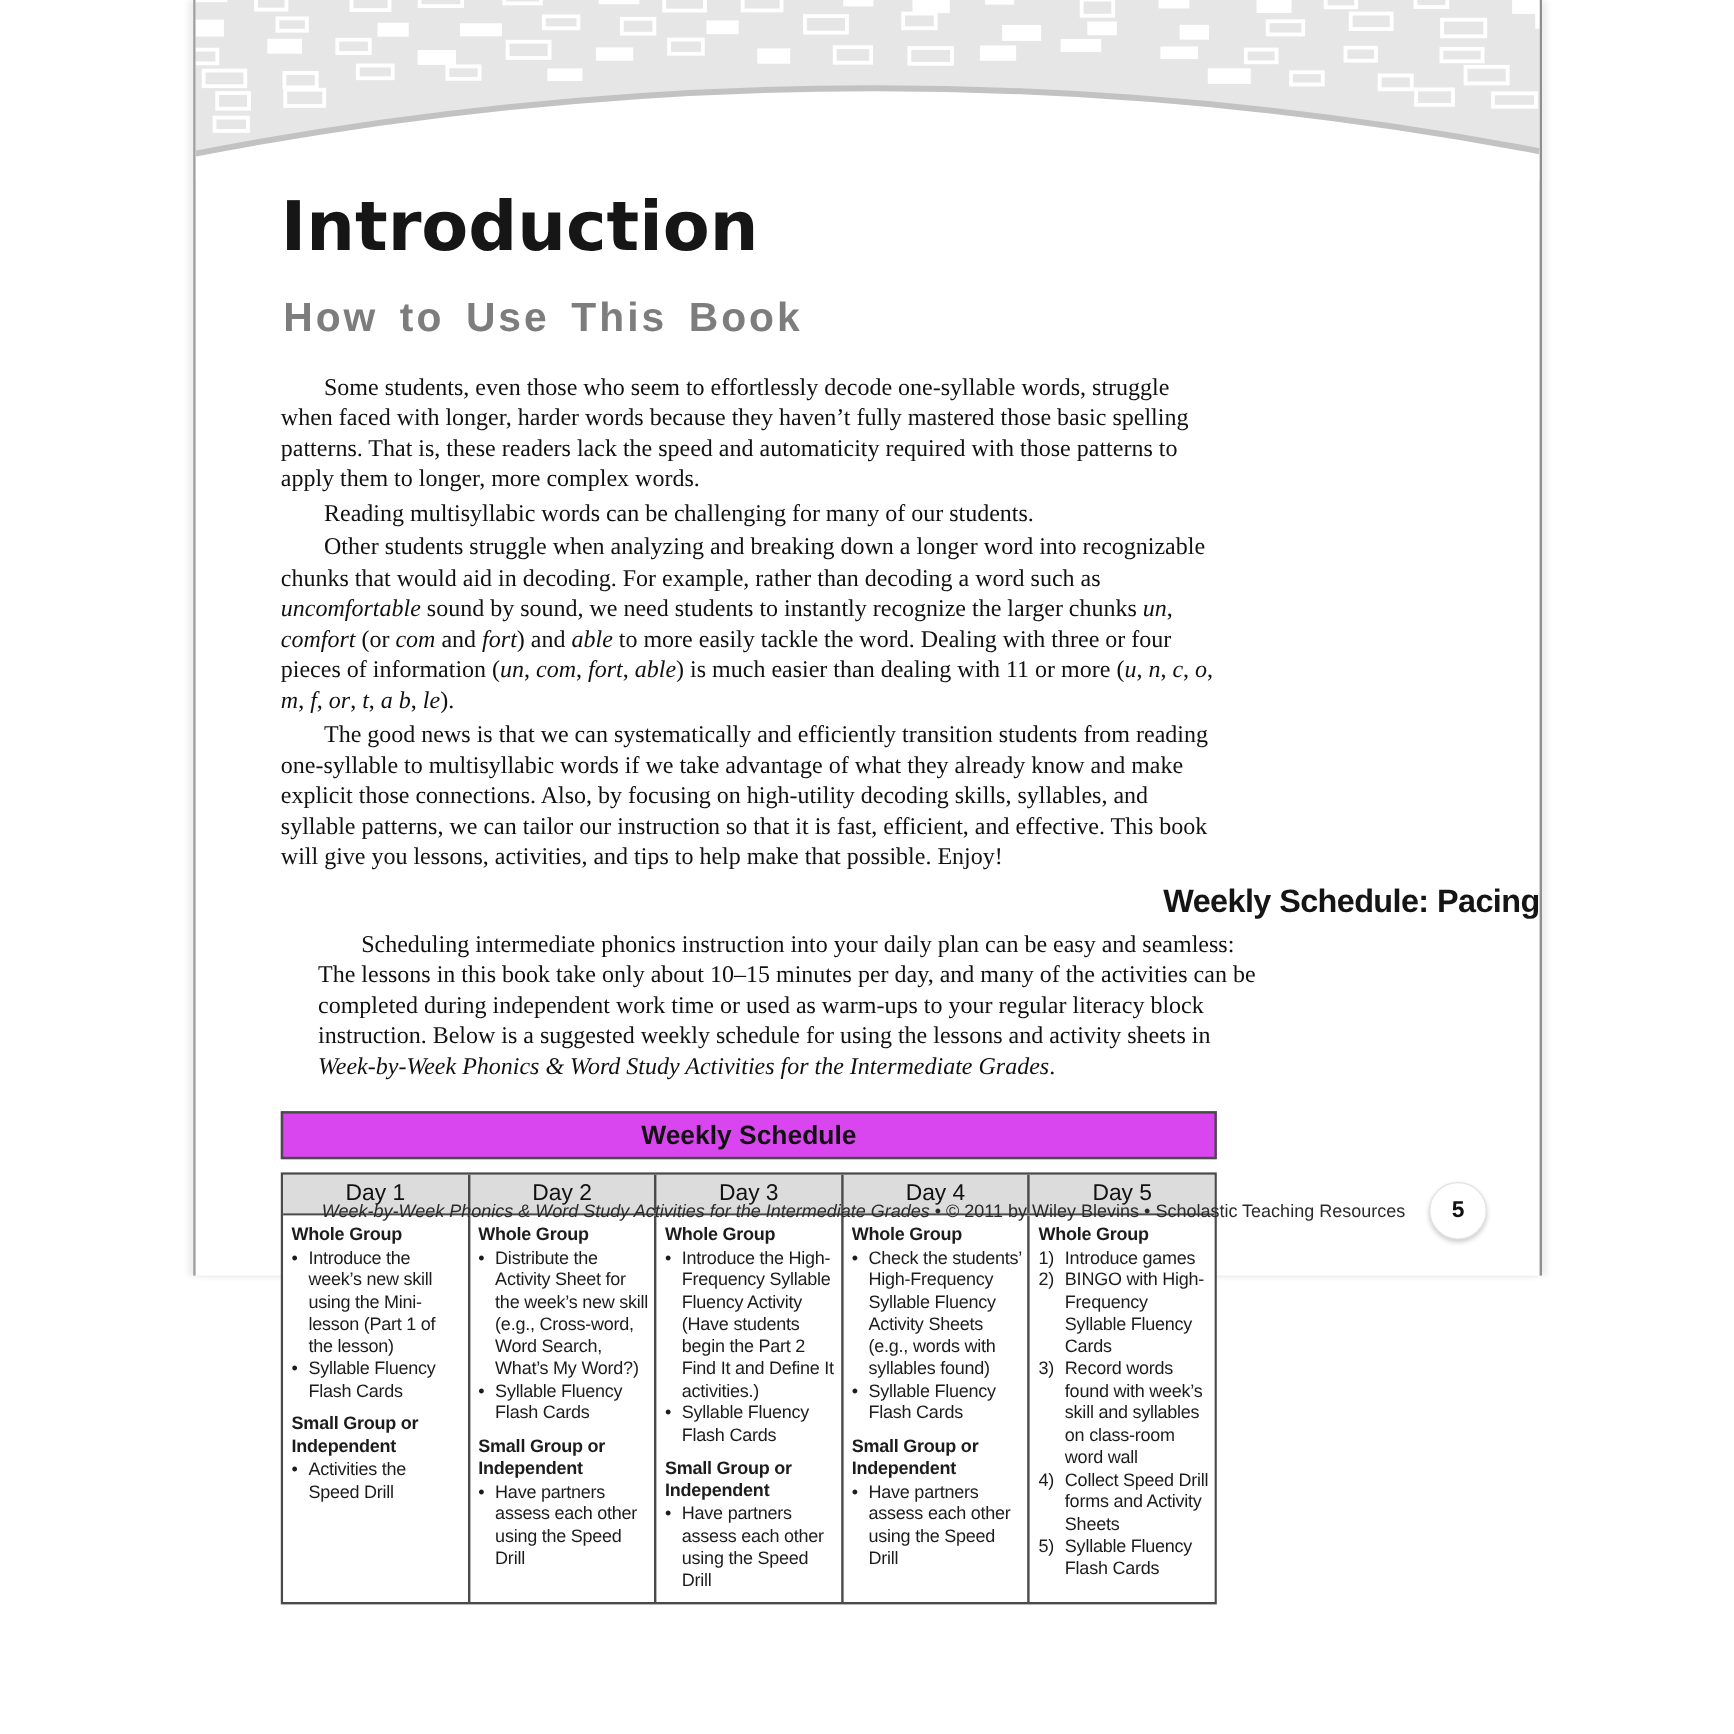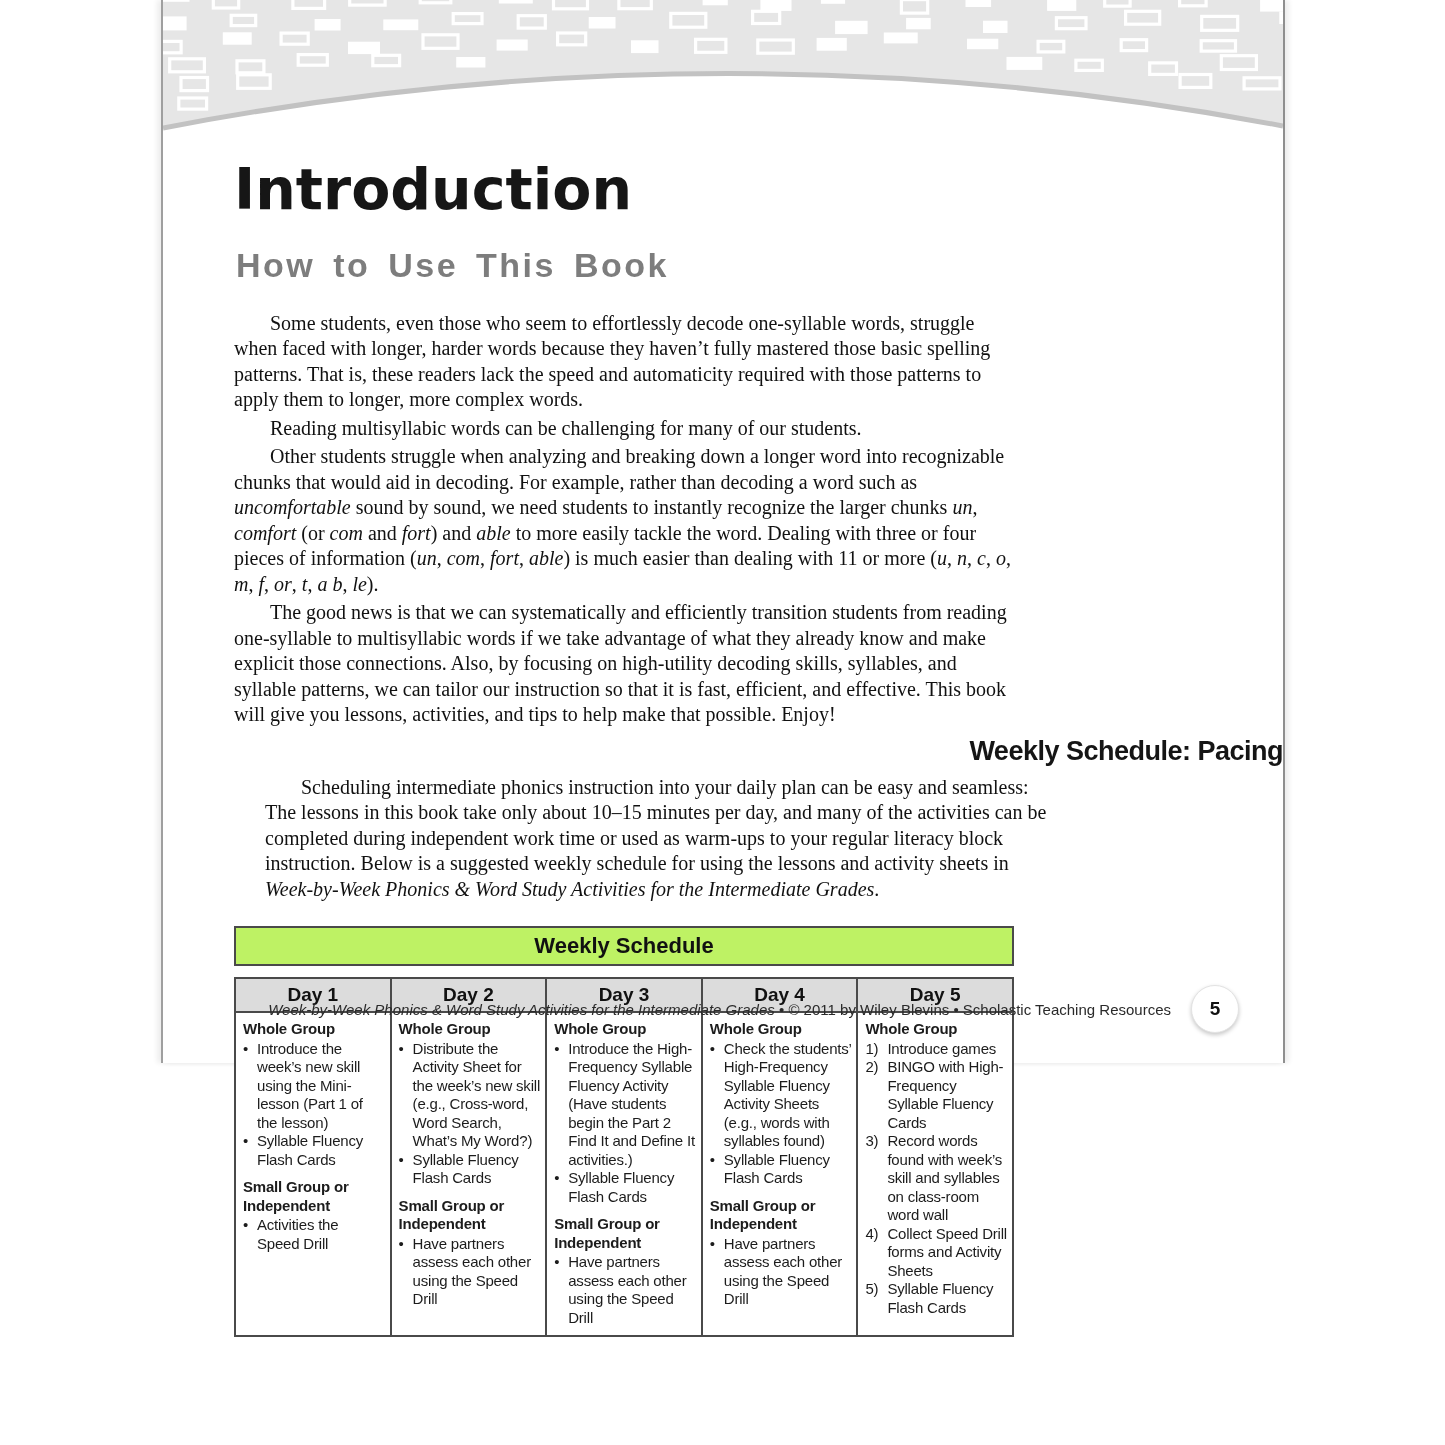--- a/index.html
+++ b/index.html
@@ -16,26 +16,26 @@
   .subtitle{margin:26px 0 0 73px;font-family:"Liberation Sans",sans-serif;font-weight:bold;
             font-size:34px;color:#7d7d7d;letter-spacing:2.5px;word-spacing:6px;}
   .bodycol{margin:26px 0 0 71px;width:784px;font-size:20px;line-height:25.5px;}
   .bodycol p{margin:0 0 3px 0;text-indent:36px;}
   .it{font-style:italic;}
   .section-heading{margin:8px 0 0 71px;font-family:"Liberation Sans",sans-serif;
                    font-weight:bold;font-size:27px;letter-spacing:-0.5px;color:#151515;text-align:right;}
   .pacingcol{margin:8px 0 0 102px;width:784px;font-size:20px;line-height:25.5px;}
   .pacingcol p{margin:0;text-indent:36px;}
   .wtable{margin:24px 0 0 71px;width:780px;font-family:"Liberation Sans",sans-serif;box-sizing:border-box;}
-  .ttitle{border:2px solid #4a4a4a;background:#bef264;text-align:center;
+  .ttitle{border:2px solid #4a4a4a;background:#d946ef;text-align:center;
           font-weight:bold;font-size:22px;padding:5px 0;color:#111;box-sizing:border-box;}
   .grid{border:2px solid #4a4a4a;margin-top:11px;box-sizing:border-box;}
   .hrow,.brow{display:flex;}
   .hrow{border-bottom:2px solid #4a4a4a;}
-  .hcell{flex:1;background:#dcdcdc;text-align:center;font-weight:bold;font-size:19px;
+  .hcell{flex:1;background:#dcdcdc;text-align:center;font-weight:normal;font-size:19px;
          padding:5px 12px;border-left:2px solid #4a4a4a;box-sizing:border-box;}
   .hcell:first-child{border-left:none;}
   .bcell{flex:1;background:#fff;padding:7px 5px 8px 7px;border-left:2px solid #4a4a4a;
          box-sizing:border-box;font-size:15px;line-height:18.5px;letter-spacing:-0.2px;color:#1c1c1c;}
   .bcell:first-child{border-left:none;}
   .cell-section + .cell-section{margin-top:9px;}
   .sec-heading{font-weight:bold;margin-bottom:1px;}
   .cell-item{display:flex;}
   .cell-item .marker{flex:0 0 14px;}
   .cell-item.num .marker{flex:0 0 22px;}

